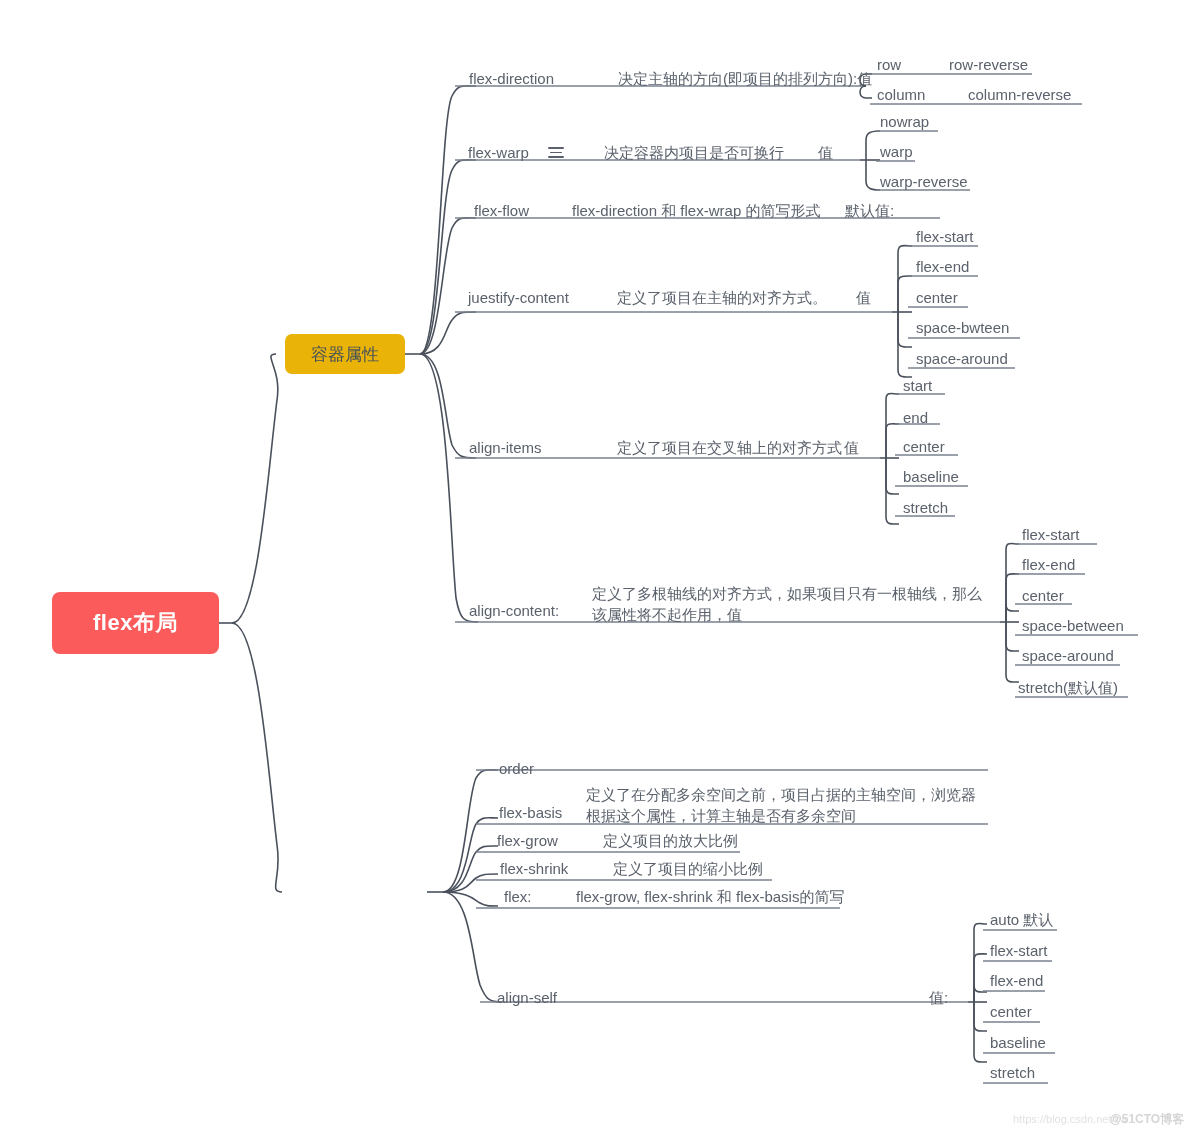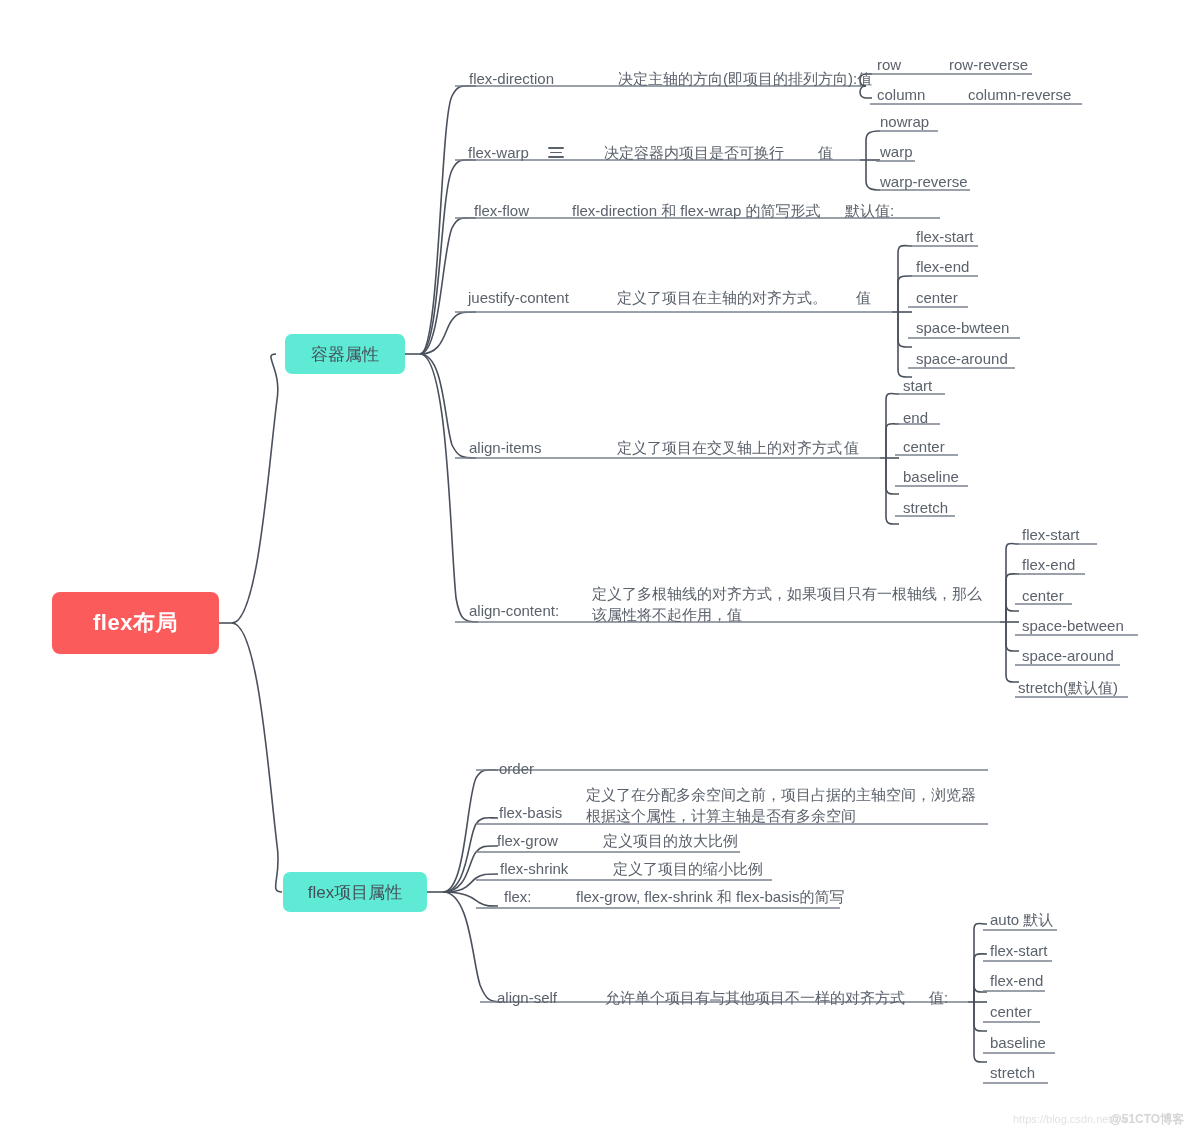--- a/index.html
+++ b/index.html
@@ -46,21 +46,21 @@
     color: #ffffff;
     border-radius: 8px;
     font-size: 22px;
     font-weight: bold;
     display: flex;
     align-items: center;
     justify-content: center;
     letter-spacing: .5px;
   }
   .branch-node {
-    background: #5eead4;
+    background: #eab308;
     color: #44505b;
     border-radius: 7px;
     font-size: 17px;
     display: flex;
     align-items: center;
     justify-content: center;
   }
 
   
   .lbl {
@@ -210,21 +210,20 @@
     <line class="thin" x1="983" y1="991" x2="1045" y2="991"></line>
     <line class="thin" x1="983" y1="1022" x2="1040" y2="1022"></line>
     <line class="thin" x1="983" y1="1053" x2="1055" y2="1053"></line>
     <line class="thin" x1="983" y1="1083" x2="1048" y2="1083"></line>
   </svg>
 
   <div class="node root-node" style="left:52px; top:592px; width:167px; height:62px;">flex布局</div>
 
   <div class="node branch-node" style="left:285px; top:334px; width:120px; height:40px;">容器属性</div>
 
-  <div class="node branch-node" style="left:283px; top:872px; width:144px; height:40px;">flex项目属性</div>
 
   <div class="lbl" style="left:469px; top:69px;">flex-direction</div>
   <div class="lbl" style="left:618px; top:69px;">决定主轴的方向(即项目的排列方向):值</div>
   <div class="lbl" style="left:877px; top:55px;">row</div>
   <div class="lbl" style="left:949px; top:55px;text-align:right;">row-reverse</div>
   <div class="lbl" style="left:877px; top:85px;">column</div>
   <div class="lbl" style="left:968px; top:85px;">column-reverse</div>
 
   <div class="lbl" style="left:468px; top:143px;">flex-warp</div>
   <span class="warp-icon" style="left:548px; top:147px;">
@@ -277,21 +276,20 @@
   <div class="lbl" style="left:497px; top:831px;">flex-grow</div>
   <div class="lbl" style="left:603px; top:831px;">定义项目的放大比例</div>
 
   <div class="lbl" style="left:500px; top:859px;">flex-shrink</div>
   <div class="lbl" style="left:613px; top:859px;">定义了项目的缩小比例</div>
 
   <div class="lbl" style="left:504px; top:887px;">flex:</div>
   <div class="lbl" style="left:576px; top:887px;">flex-grow, flex-shrink 和 flex-basis的简写</div>
 
   <div class="lbl" style="left:497px; top:988px;">align-self</div>
-  <div class="lbl" style="left:605px; top:988px;">允许单个项目有与其他项目不一样的对齐方式</div>
   <div class="lbl" style="left:929px; top:988px;">值:</div>
   <div class="lbl" style="left:990px; top:910px;">auto 默认</div>
   <div class="lbl" style="left:990px; top:941px;">flex-start</div>
   <div class="lbl" style="left:990px; top:971px;">flex-end</div>
   <div class="lbl" style="left:990px; top:1002px;">center</div>
   <div class="lbl" style="left:990px; top:1033px;">baseline</div>
   <div class="lbl" style="left:990px; top:1063px;">stretch</div>
 
   <div class="watermark" style="left:1013px; top:1113px;">https://blog.csdn.net/ba</div>
   <div class="watermark" style="left:1110px; top:1111px;"><b>@51CTO博客</b></div>

